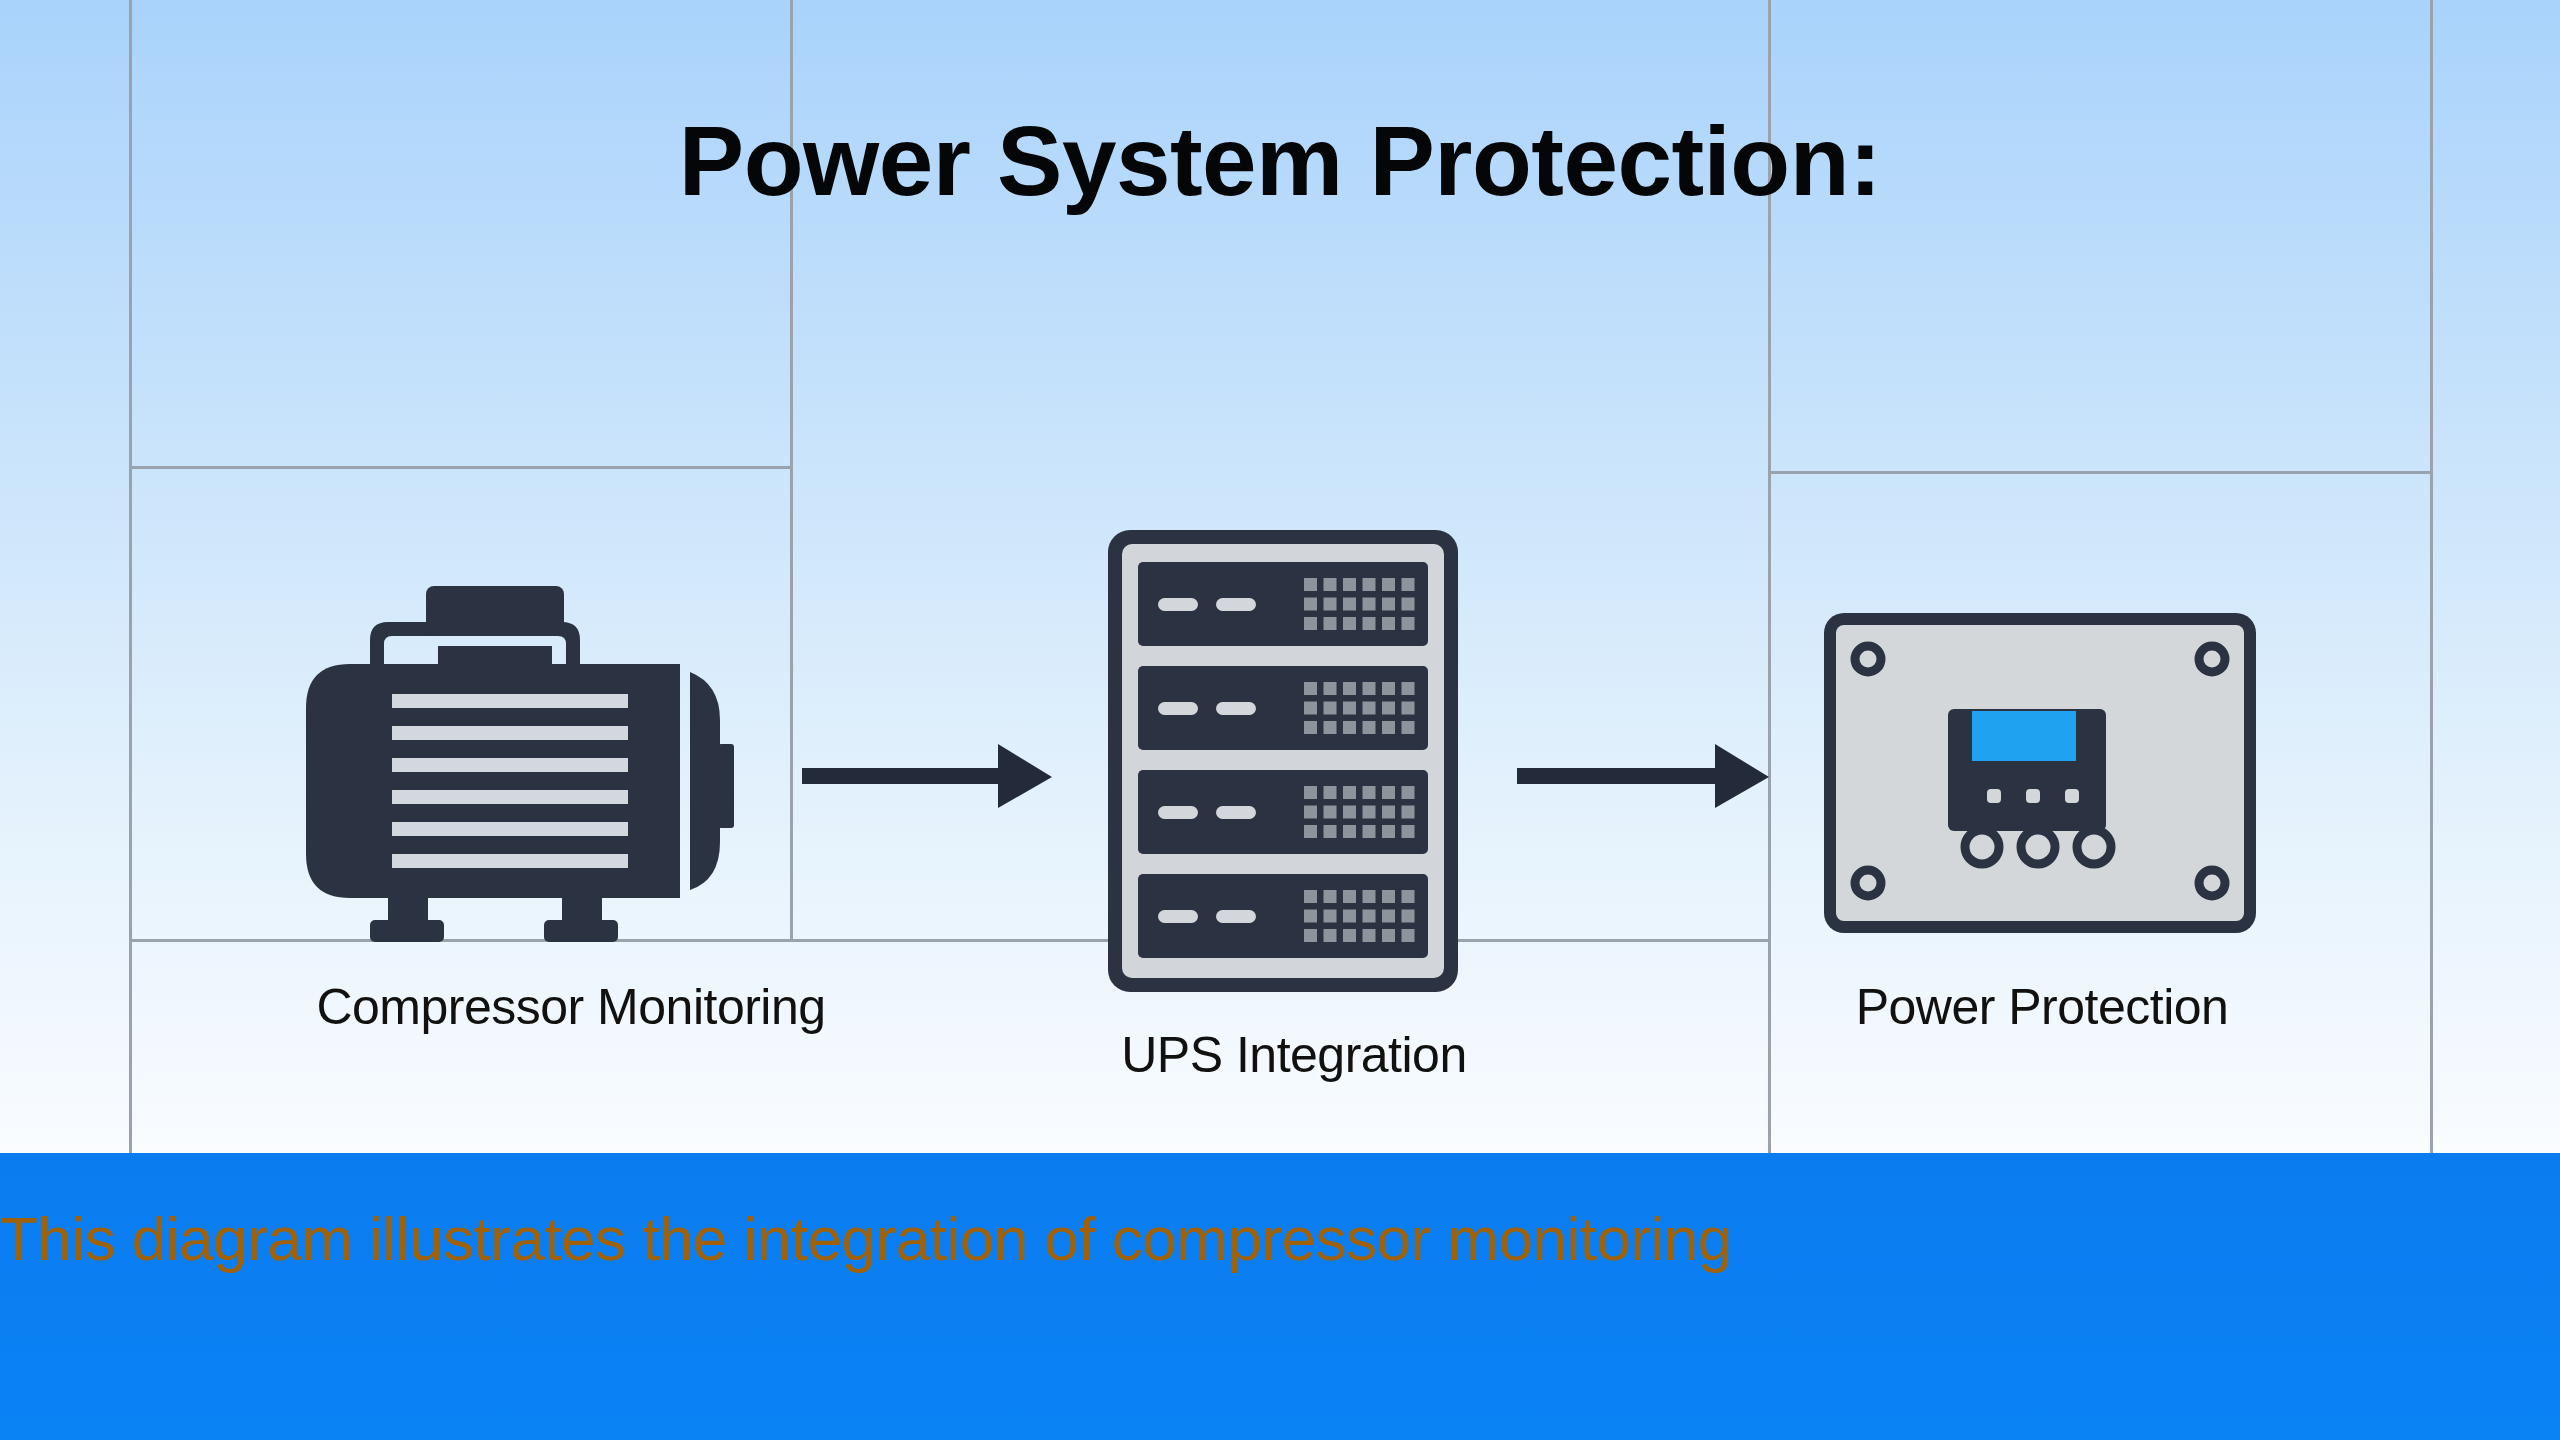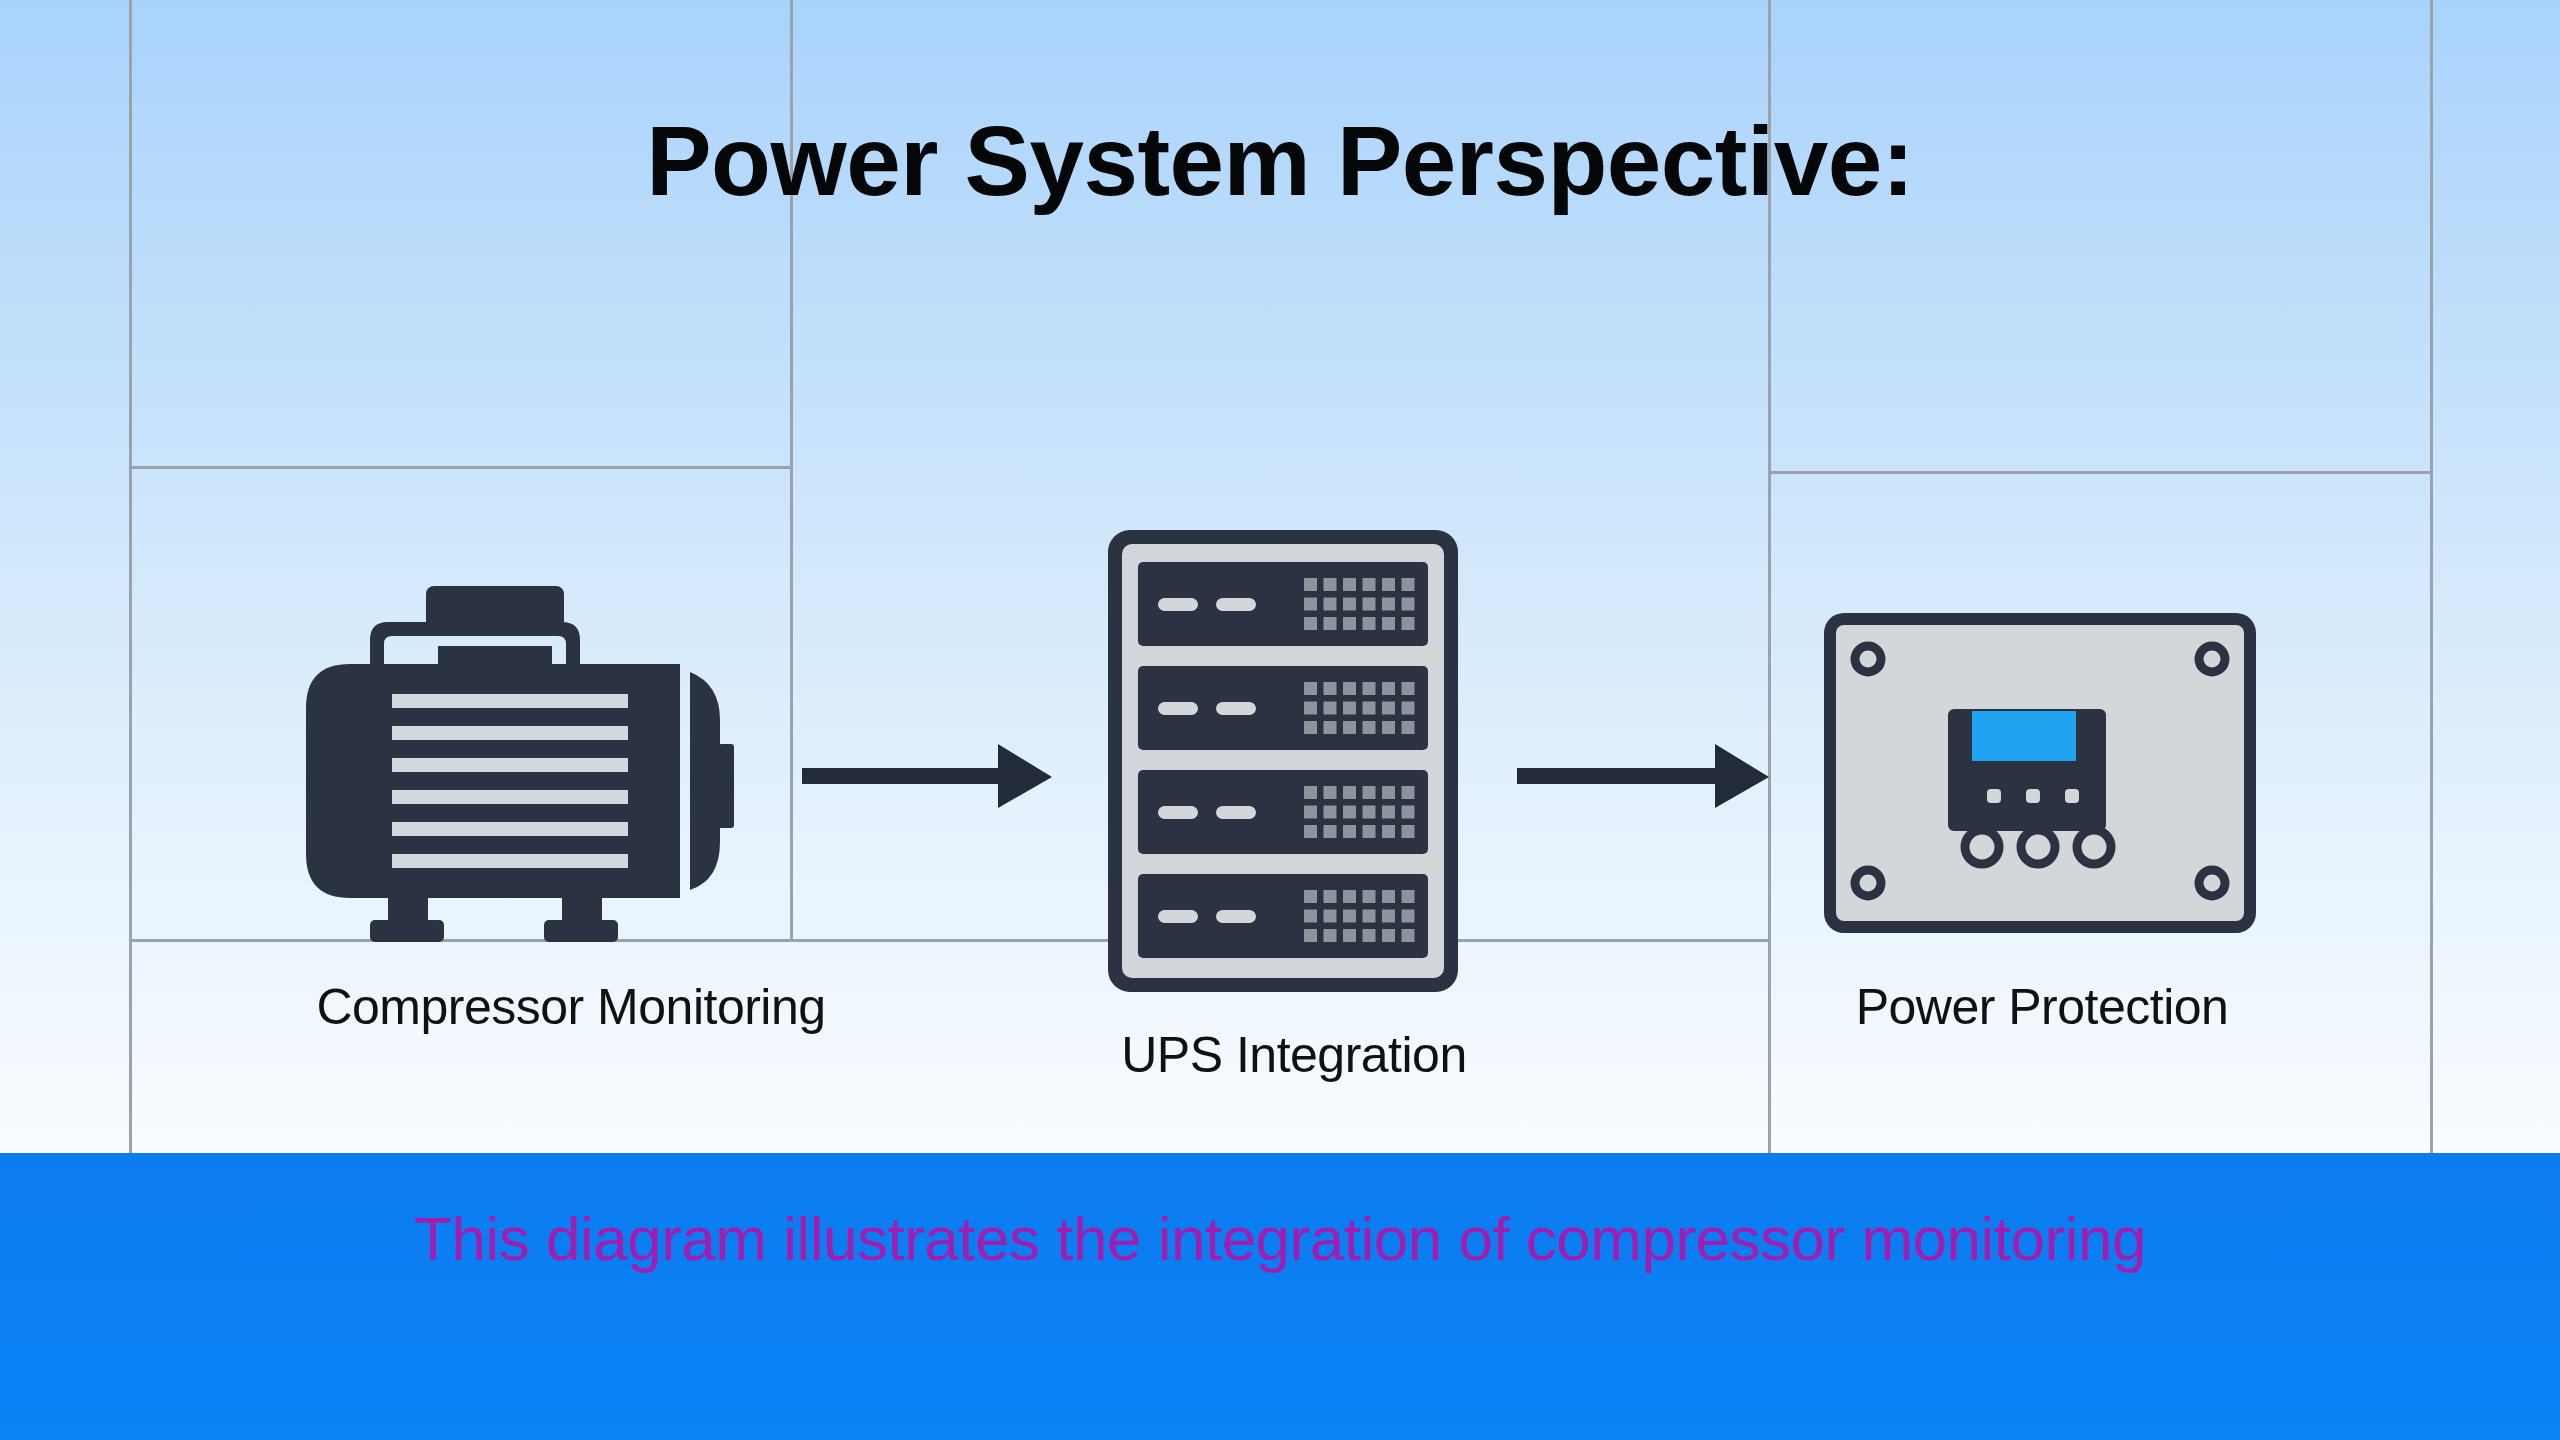--- a/index.html
+++ b/index.html
@@ -9,37 +9,37 @@
   .gl{position:absolute;background:#9aa3ad;}
   .v{width:3px;top:0;}
   .h{height:3px;}
   #title{position:absolute;left:0;top:105px;width:2560px;text-align:center;
     font-weight:700;font-size:98px;line-height:112px;color:#050608;letter-spacing:-0.5px;}
   #title div{white-space:nowrap;}
   .icon{position:absolute;}
   .label{position:absolute;font-size:50px;color:#111;white-space:nowrap;transform:translateX(-50%);letter-spacing:-0.5px;}
   #band{position:absolute;left:0;top:1153px;width:2560px;height:287px;
     background:linear-gradient(180deg,#0b7cf0,#0a83f5);}
-  #caption{position:absolute;left:0;top:1200px;width:2560px;text-align:center;color:#a21caf;
+  #caption{position:absolute;left:0;top:1200px;width:2560px;color:#a16207;
     font-size:62px;line-height:78px;letter-spacing:-0.5px;}
   #caption div{white-space:nowrap;}
 </style>
 </head>
 <body>
 
 <div class="gl v" style="left:129px;height:1153px;"></div>
 <div class="gl v" style="left:790px;height:940px;"></div>
 <div class="gl v" style="left:1768px;height:1153px;"></div>
 <div class="gl v" style="left:2430px;height:1153px;"></div>
 <div class="gl h" style="left:129px;top:466px;width:664px;"></div>
 <div class="gl h" style="left:1768px;top:471px;width:665px;"></div>
 <div class="gl h" style="left:129px;top:939px;width:1642px;"></div>
 
 <div id="title">
-  <div>Power System Perspective:</div>
+  <div>Power System Protection:</div>
 </div>
 
 <svg class="icon" style="left:300px;top:580px;" width="460" height="365" viewBox="0 0 460 365">
   <g fill="#2b3342">
 
     <path d="M70 160 V60 Q70 42 88 42 H262 Q280 42 280 60 V160 H266 V64 Q266 56 258 56 H92 Q84 56 84 64 V160 Z"></path>
     <rect x="126" y="6" width="138" height="48" rx="8"></rect>
     <rect x="138" y="66" width="114" height="22"></rect>
 
     <path d="M50 84 H380 V318 H50 Q6 318 6 274 V128 Q6 84 50 84 Z"></path>

